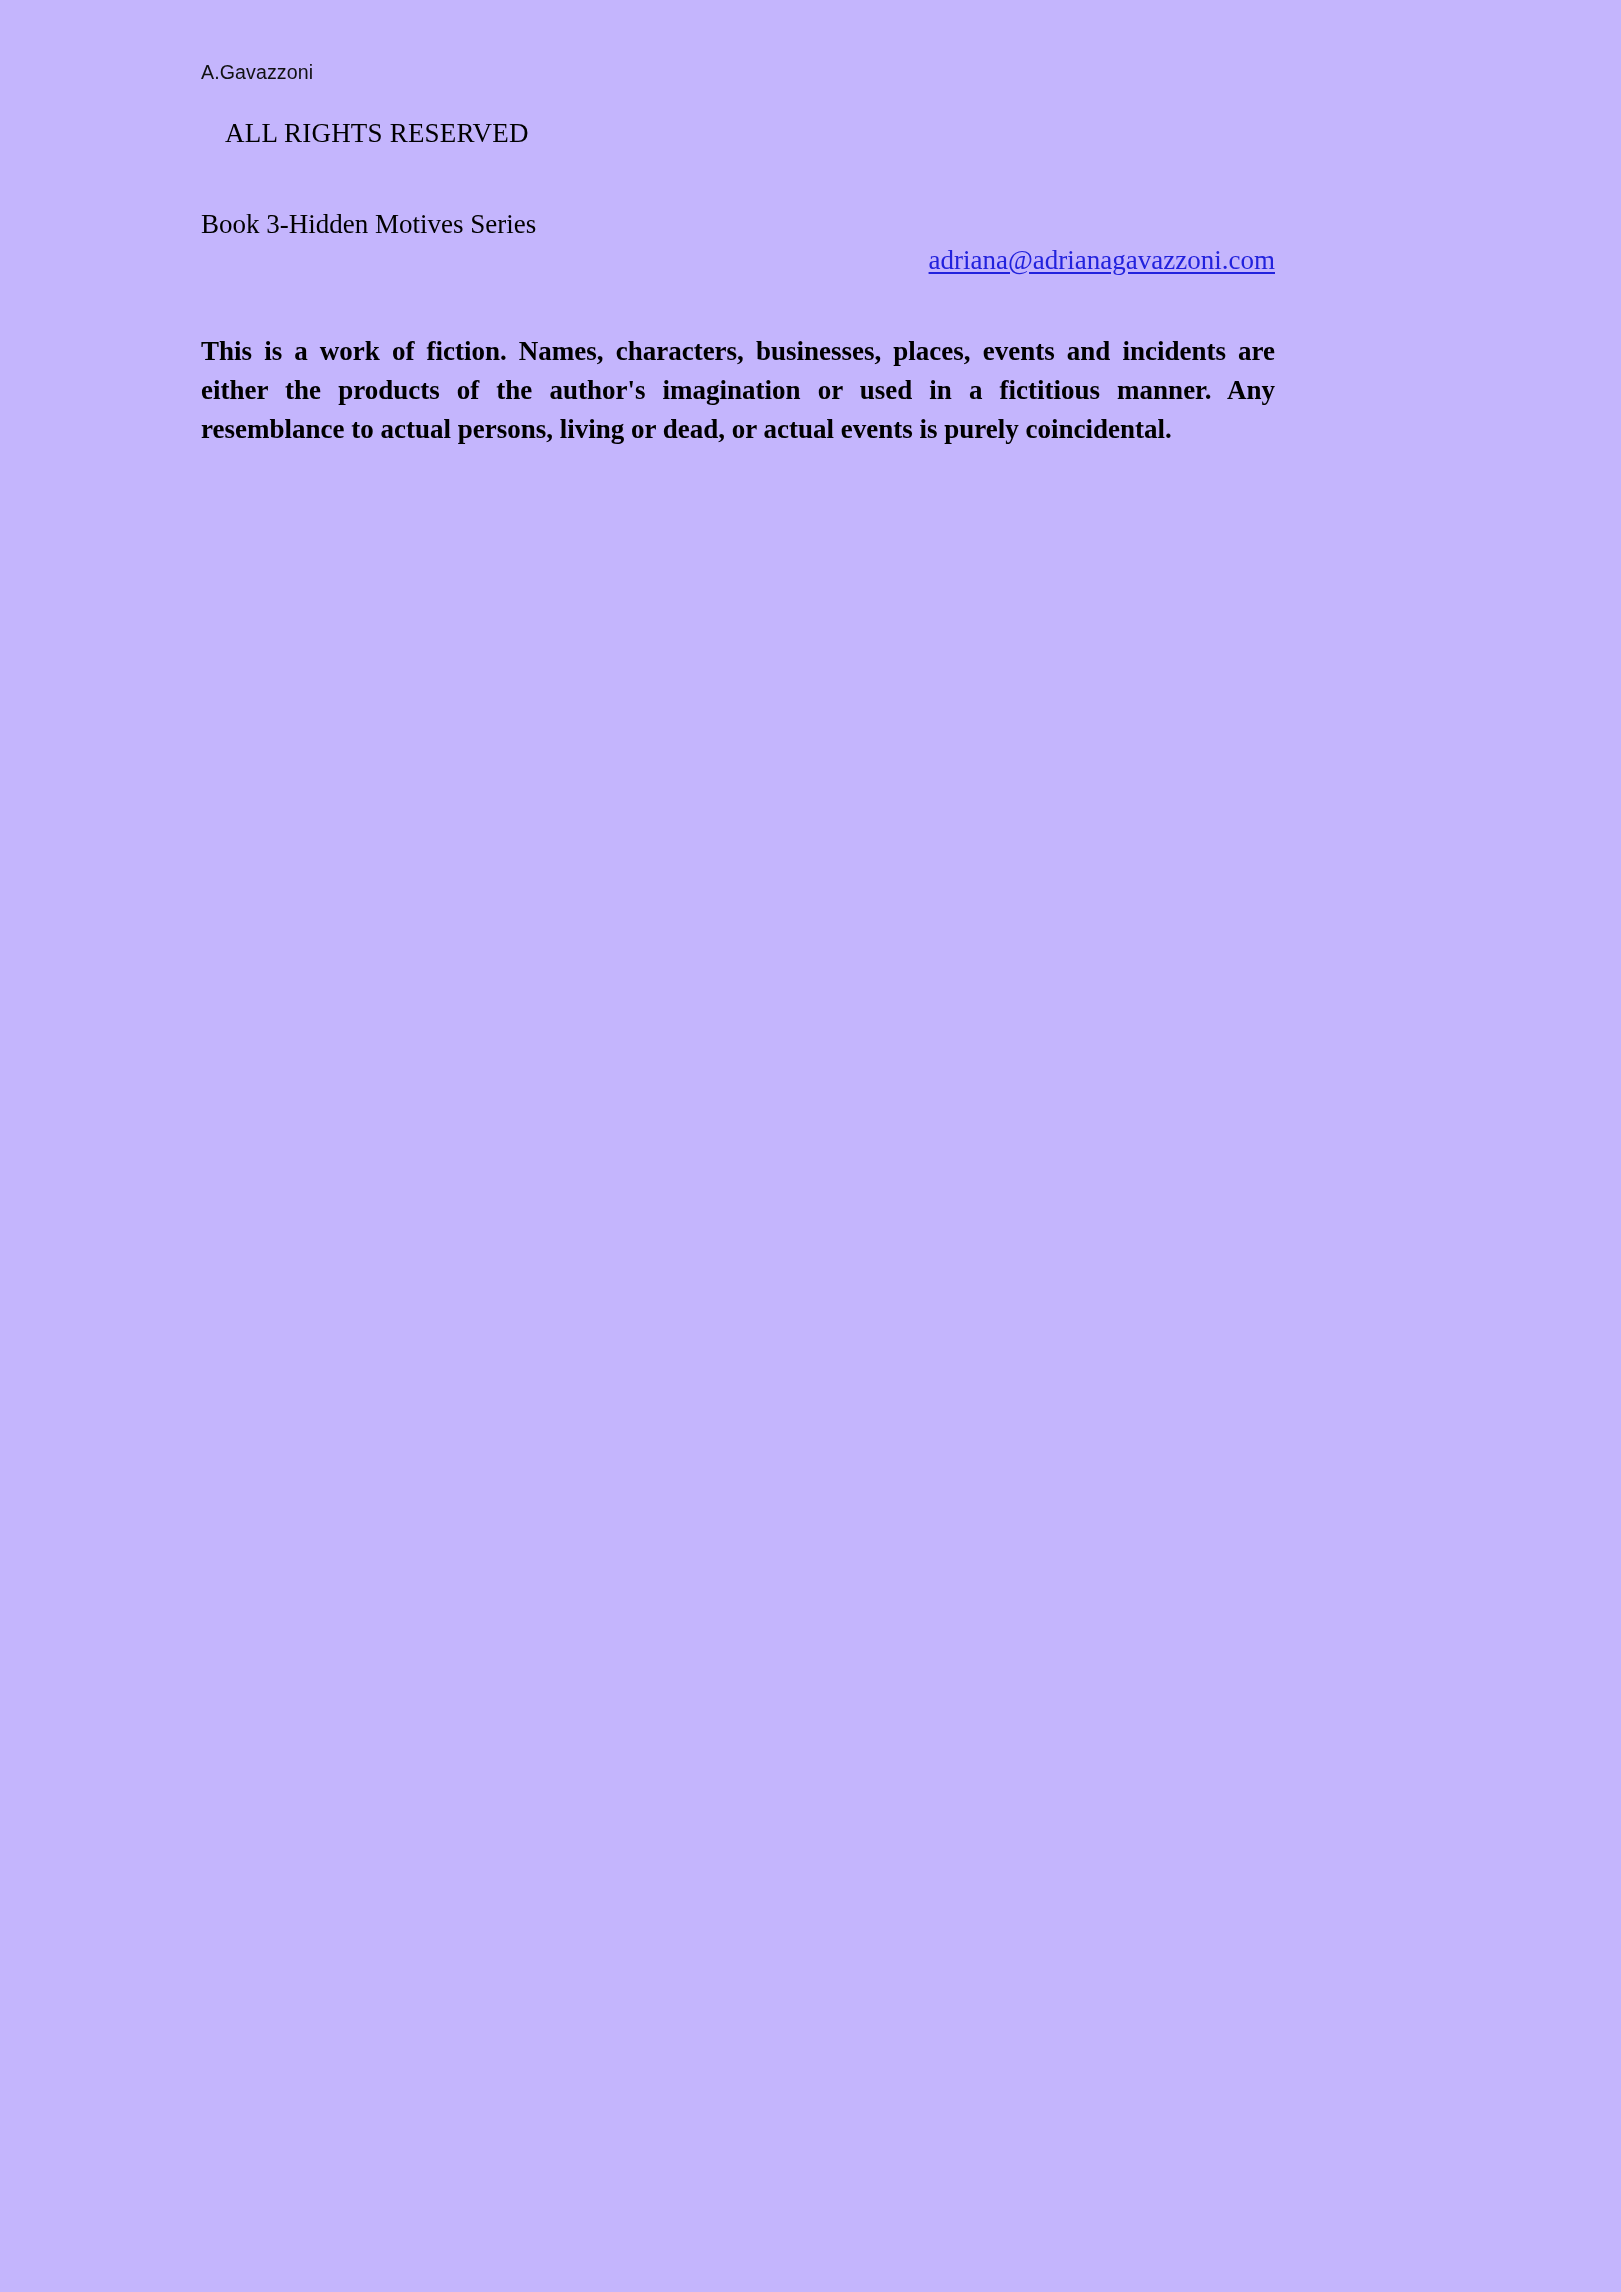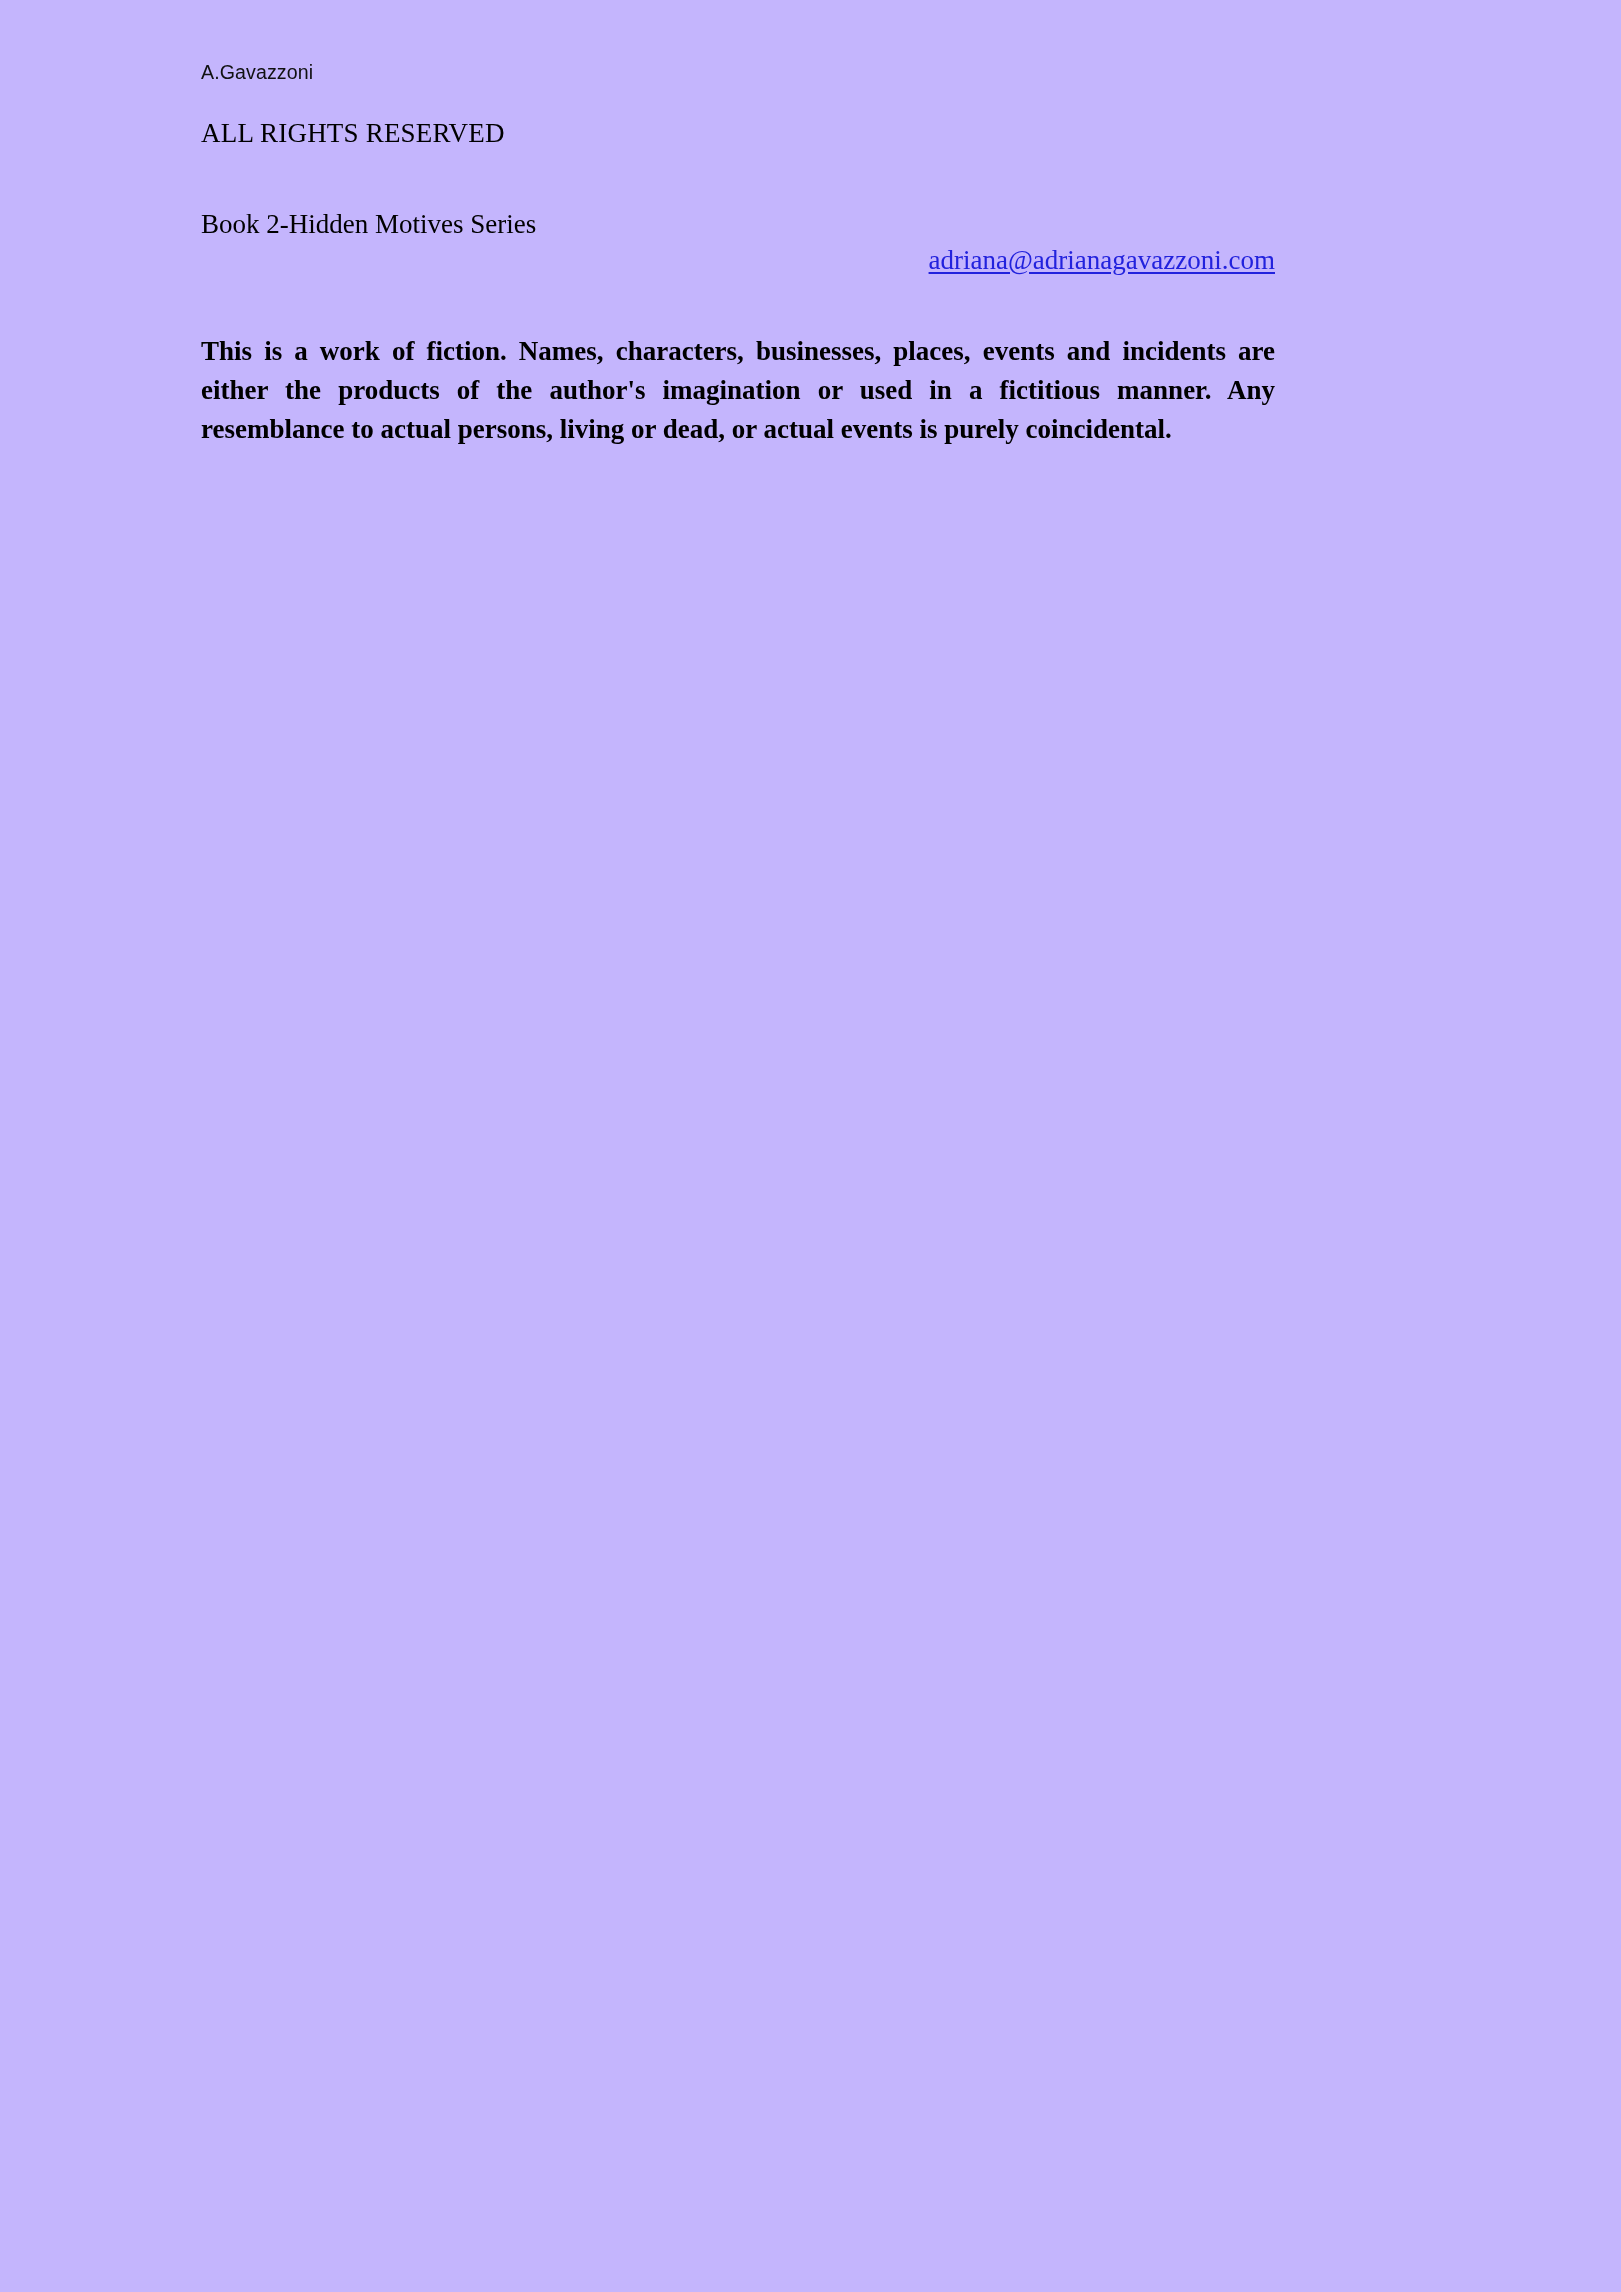--- a/index.html
+++ b/index.html
@@ -45,20 +45,21 @@
     white-space: pre;
   }
 
   .rights-title {
     font-size: 27px;
     line-height: 33px;
     margin-top: 32px;
     text-align: left;
     letter-spacing: 0.2px;
     white-space: pre;
+    margin-left: 24px;
   }
 
   .series-line {
     font-size: 27px;
     line-height: 33px;
     margin-top: 58px;
     text-align: left;
     white-space: pre;
   }
 
@@ -112,21 +113,21 @@
 </head>
 <body>
 
 <div class="page">
   <div class="content">
 
     <div class="running-header">A.Gavazzoni</div>
 
     <div class="rights-title">ALL RIGHTS RESERVED</div>
 
-    <div class="series-line">Book 2-Hidden Motives Series</div>
+    <div class="series-line">Book 3-Hidden Motives Series</div>
 
 
 
     <div class="email-line">
       <a class="email-link" href="#">adriana@adrianagavazzoni.com</a>
     </div>
 
     <div class="body-paragraph para-fiction">This is a work of fiction. Names, characters, businesses, places, events and incidents are either the products of the author's imagination or used in a fictitious manner. Any resemblance to actual persons, living or dead, or actual events is purely coincidental.</div>
 
   </div>

